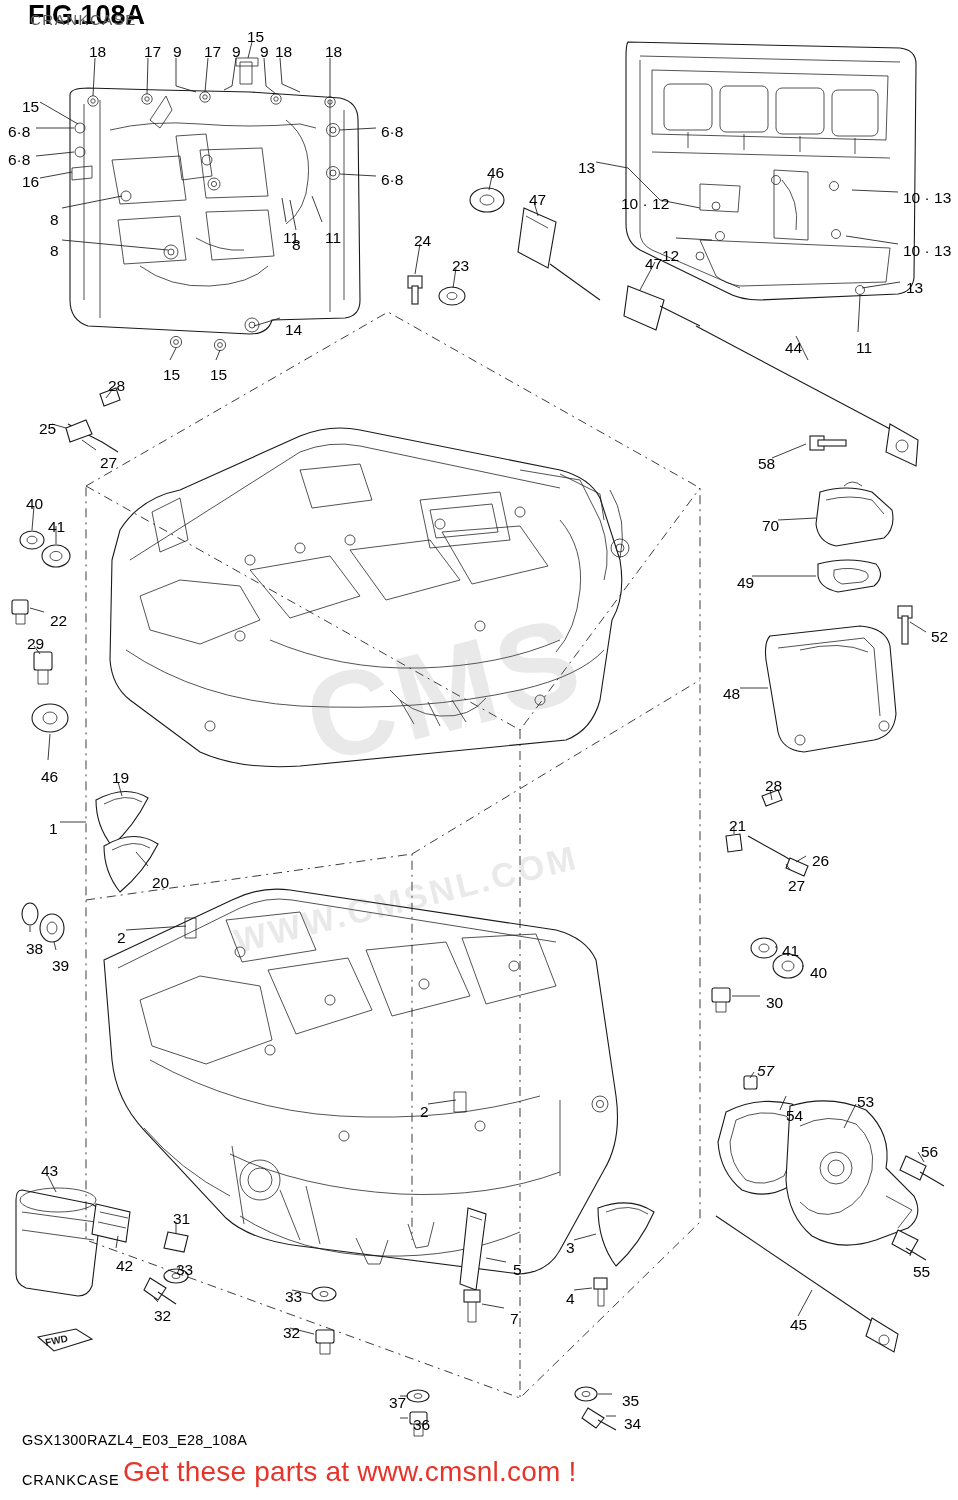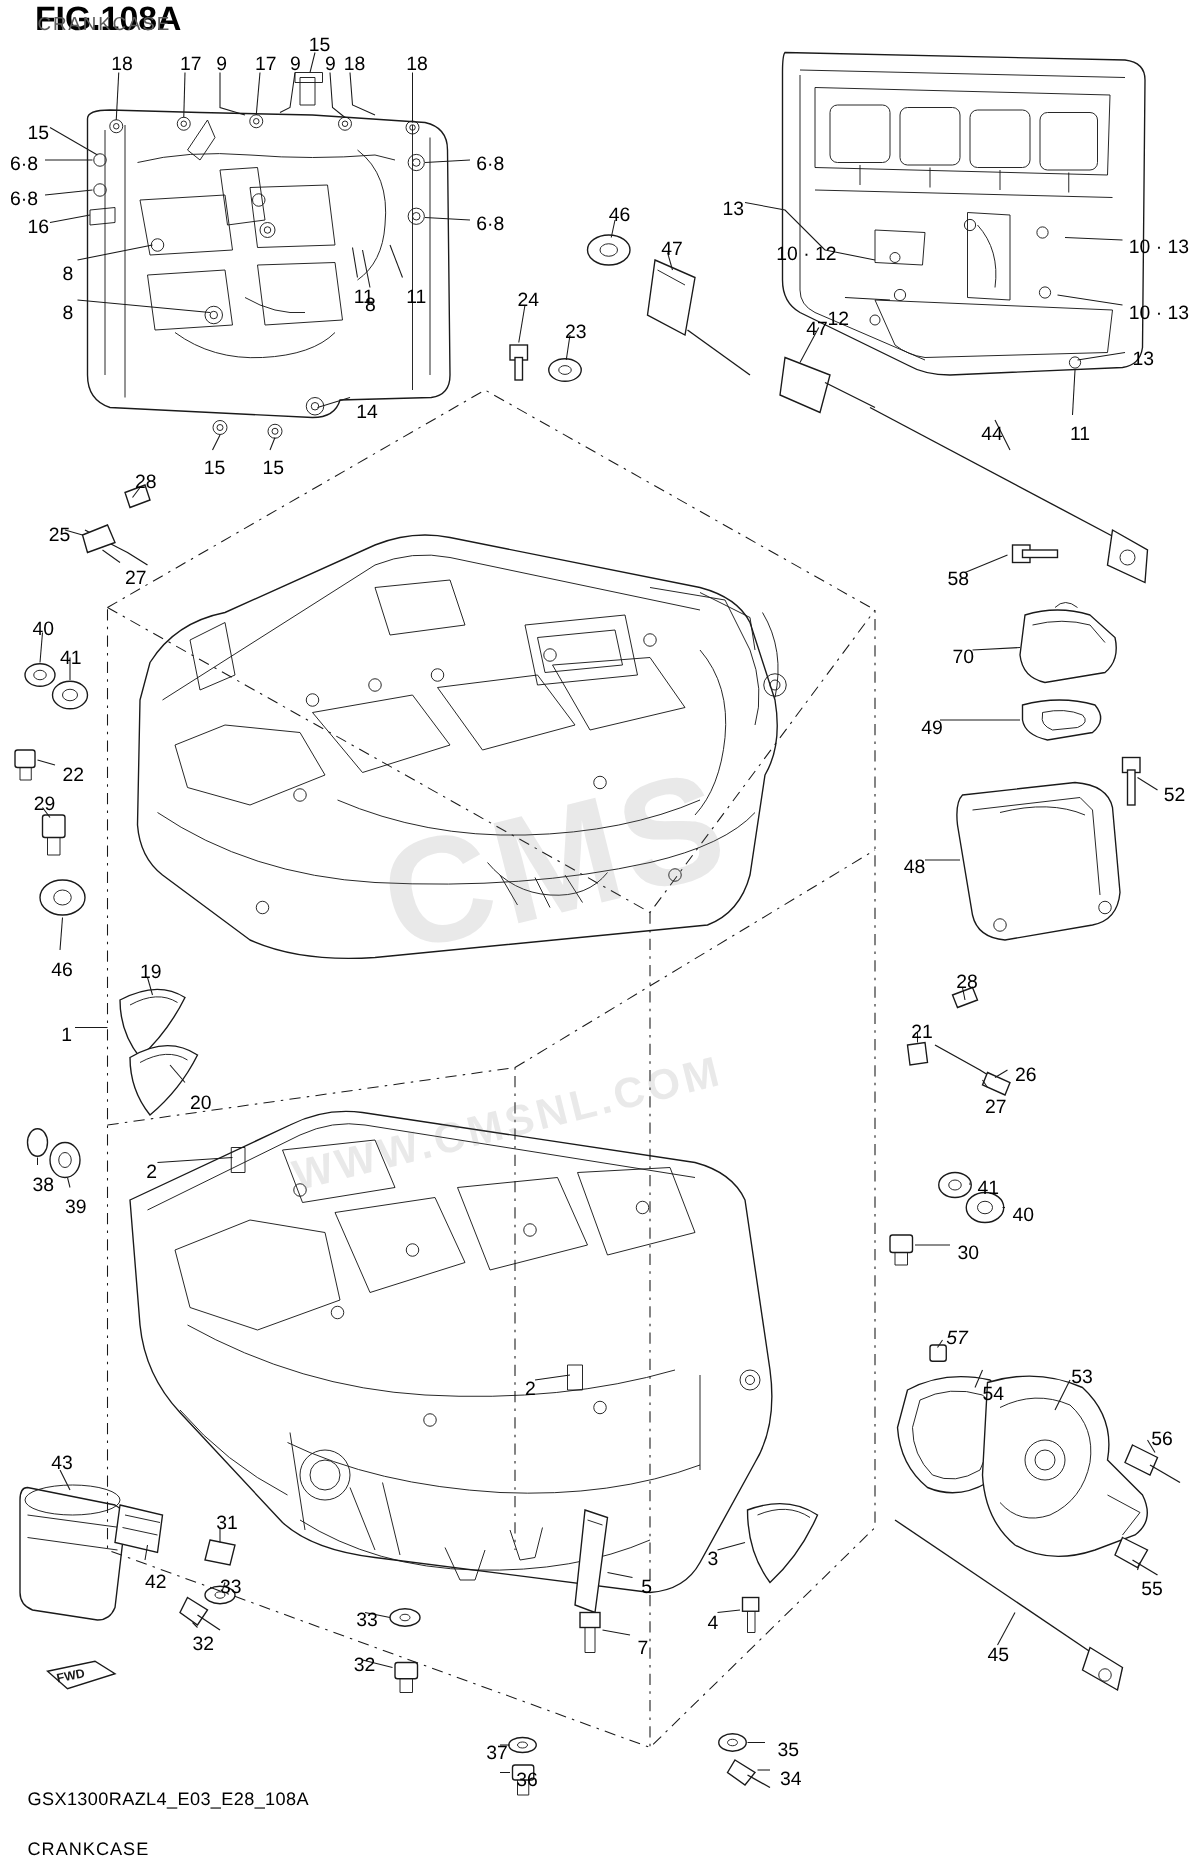--- a/index.html
+++ b/index.html
@@ -523,14 +523,15 @@
       <div class="callout" style="left: 566px; top: 1240px;">3</div>
       <div class="callout" style="left: 566px; top: 1291px;">4</div>
       <div class="callout" style="left: 389px; top: 1395px;">37</div>
       <div class="callout" style="left: 389px; top: 1417px; margin-left: 24px;">36</div>
       <div class="callout" style="left: 622px; top: 1393px;">35</div>
       <div class="callout" style="left: 624px; top: 1416px;">34</div>
     </div>
 
   <div class="footer-code">GSX1300RAZL4_E03_E28_108A</div>
   <div class="footer-name">CRANKCASE</div>
+  <div class="promo">Get these parts at www.cmsnl.com !</div>
 
 </div>
 
 </body></html>

